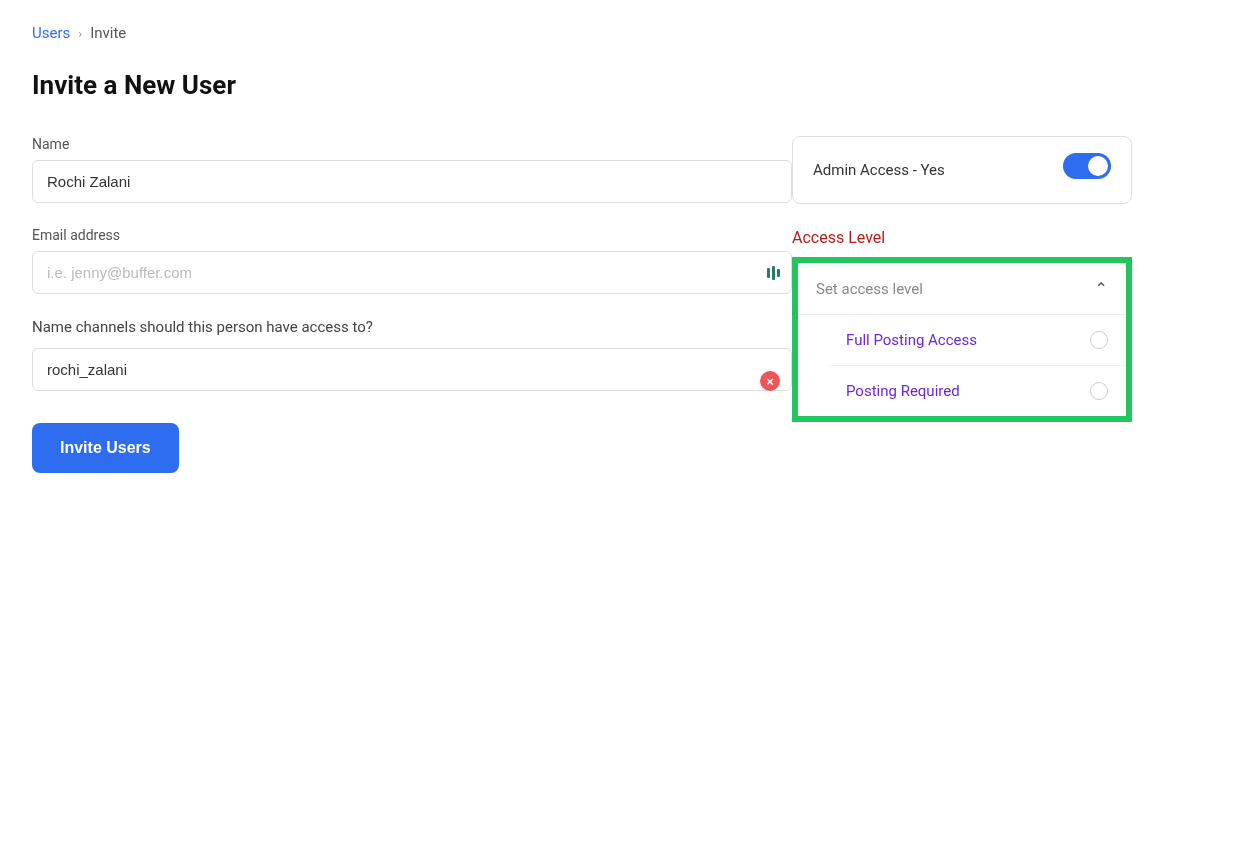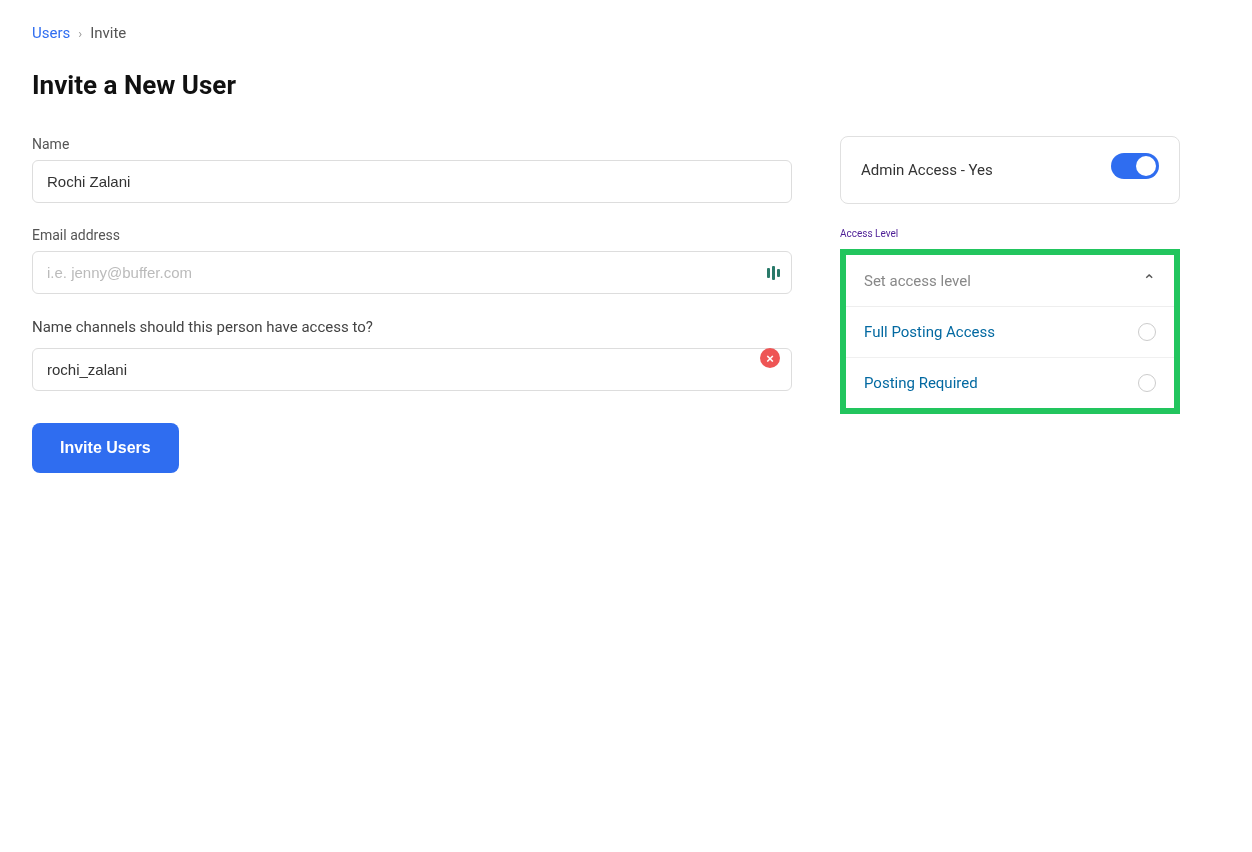--- a/index.html
+++ b/index.html
@@ -32,21 +32,20 @@
 
     h1 {
       font-size: 26px;
       font-weight: 700;
       color: #111;
       margin-bottom: 36px;
     }
 
     .form-layout {
       display: flex;
-      gap: 48px;
       align-items: flex-start;
     }
 
     .form-left {
       flex: 1;
       max-width: 760px;
     }
 
     .form-right {
       width: 340px;
@@ -75,21 +74,21 @@
       outline: none;
       background: #fff;
     }
     input::placeholder {
       color: #bbb;
     }
 
     .channel-input-wrapper {
       position: relative;
       display: flex;
-      align-items: flex-start;
+      align-items: flex-end;
     }
     .channel-input-wrapper input {
       padding-right: 40px;
     }
     .clear-btn {
       position: absolute;
       right: 12px;
       background: none;
       border: none;
       cursor: pointer;
@@ -195,22 +194,22 @@
       bottom: 3px;
       background-color: white;
       border-radius: 50%;
       transition: 0.3s;
     }
 
     .access-level-section {
       margin-top: 4px;
     }
     .access-level-title {
-      font-size: 10px;
-      color: #4c1d95;
+      font-size: 16px;
+      color: #b91c1c;
       margin-bottom: 10px;
       font-weight: 400;
     }
 
     .access-level-dropdown {
       border: 6px solid #22c55e;
       border-radius: 0;
       overflow: visible;
       position: relative;
       background: #fff;
@@ -234,23 +233,24 @@
       border-top: 1.5px solid #eee;
       background: #fff;
       border-radius: 0 0 8px 8px;
     }
 
     .dropdown-option {
       display: flex;
       justify-content: space-between;
       padding: 16px 18px;
       font-size: 15px;
-      color: #0369a1;
+      color: #6d28d9;
       cursor: pointer;
       border-top: 1px solid #f0f0f0;
+      margin-left: 30px;
     }
     .dropdown-option:first-child {
       border-top: none;
     }
 
     .radio-circle {
       width: 18px;
       height: 18px;
       border-radius: 50%;
       border: 1.5px solid #ccc;

